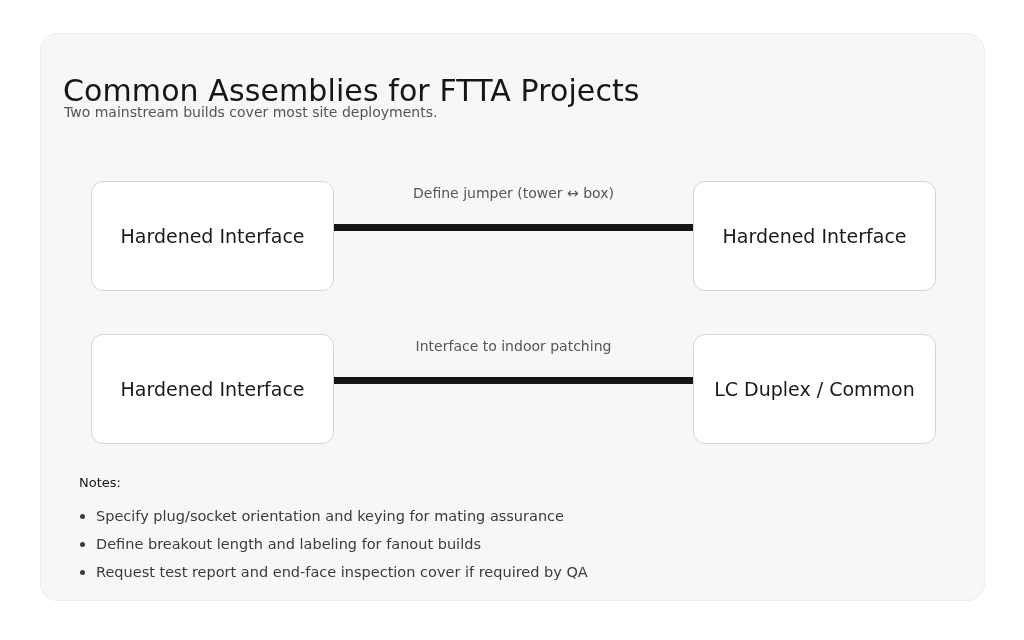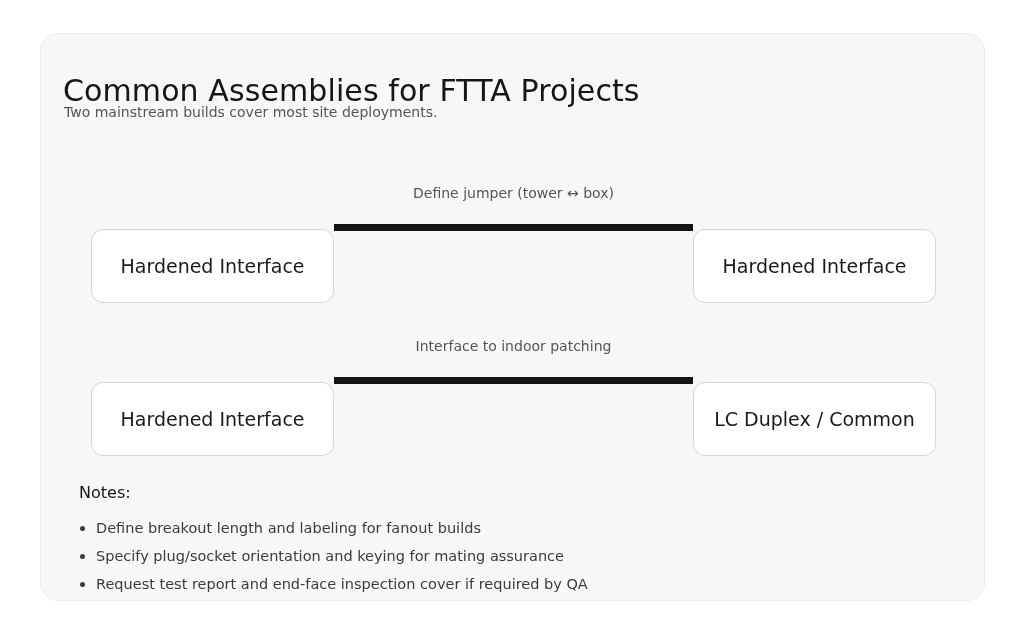--- a/index.html
+++ b/index.html
@@ -62,30 +62,29 @@
     width: 100%;
     height: 94px;
   }
   .row-1 { top: 147px; }
   .row-2 { top: 300px; }
 
   .node {
     position: absolute;
     top: 0;
     width: 243px;
-    height: 74px;
+    height: 110px;
     background: #ffffff;
     border: 1px solid #d6d6d6;
     border-radius: 12px;
     box-sizing: border-box;
     display: flex;
     align-items: center;
     justify-content: center;
     padding: 0 12px;
-    margin-top: 48px;
   }
   .node-left  { left: 50px; }
   .node-right { left: 652px; }
   .node-label {
     font-size: 19px;
     font-weight: 400;
     color: #1a1a1a;
     white-space: nowrap;
     text-align: center;
   }
@@ -111,24 +110,24 @@
   }
 
   
   .notes {
     position: absolute;
     left: 38px;
     top: 437px;
     width: 860px;
   }
   .notes-heading {
-    font-size: 16px;
+    font-size: 13px;
     font-weight: 400;
     color: #171717;
-    margin: 12px 0 12px 0;
+    margin: 4px 0 12px 0;
   }
   .notes-list {
     list-style: none;
     margin: 0;
     padding: 0;
   }
   .note-item {
     position: relative;
     padding-left: 17px;
     font-size: 14.5px;
@@ -186,25 +185,25 @@
     </div>
 
   </div>
 
   <div class="notes">
     <div class="notes-heading">Notes:</div>
 
     <ul class="notes-list">
       <li class="note-item">
         <span class="note-bullet"></span>
-        <span>Define breakout length and labeling for fanout builds</span>
+        <span>Specify plug/socket orientation and keying for mating assurance</span>
       </li>
       <li class="note-item">
         <span class="note-bullet"></span>
-        <span>Specify plug/socket orientation and keying for mating assurance</span>
+        <span>Define breakout length and labeling for fanout builds</span>
       </li>
       <li class="note-item">
         <span class="note-bullet"></span>
         <span>Request test report and end-face inspection cover if required by QA</span>
       </li>
     </ul>
   </div>
 
 </div>
 

